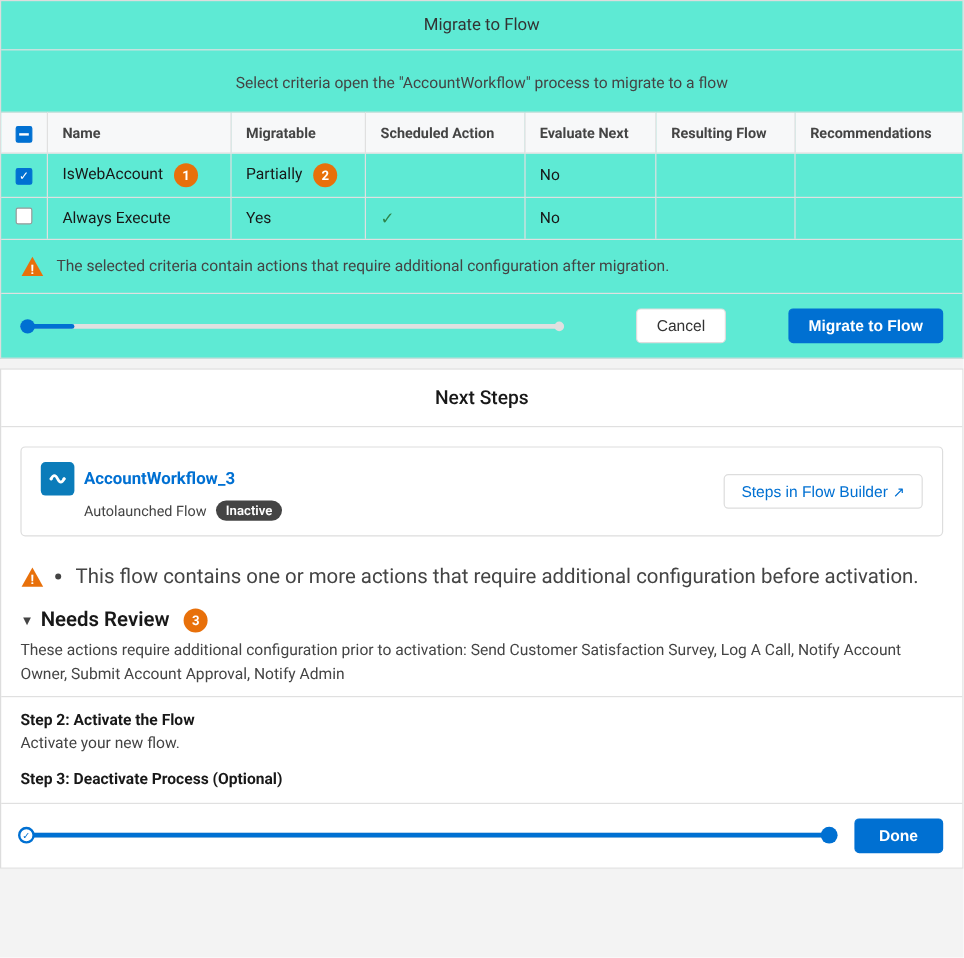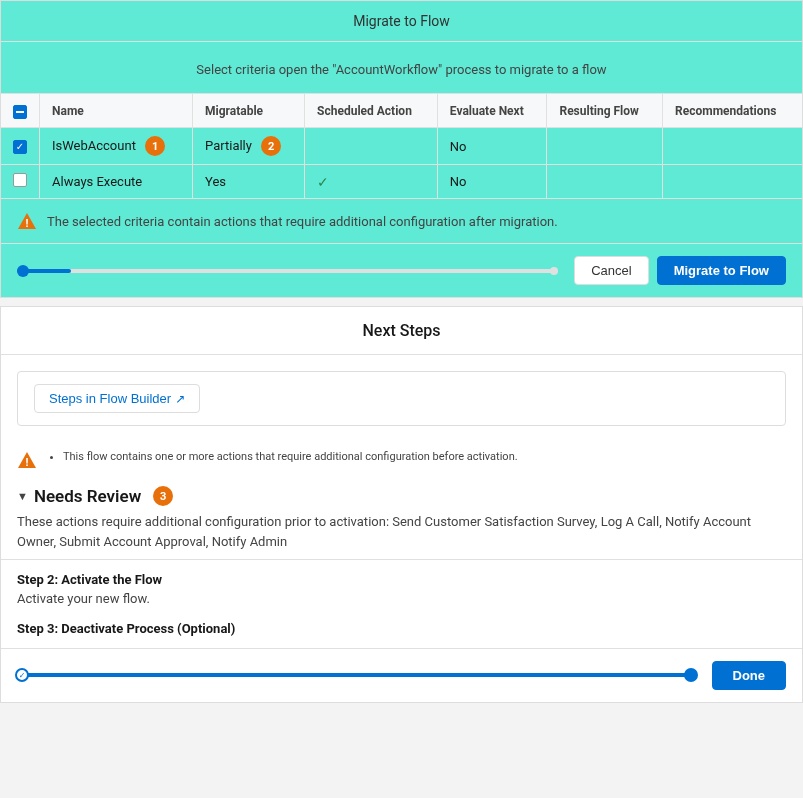--- a/index.html
+++ b/index.html
@@ -166,20 +166,21 @@
       color: #444;
     }
 
     
     .progress-bar-area {
       display: flex;
       align-items: center;
       justify-content: space-between;
       padding: 12px 16px;
       border-top: 1px solid #e0e0e0;
+      gap: 44px;
     }
 
     .progress-track {
       flex: 1;
       height: 4px;
       background: #e0e0e0;
       border-radius: 4px;
       position: relative;
       margin-right: 16px;
     }
@@ -331,21 +332,21 @@
       gap: 10px;
       padding: 8px 0;
     }
 
     .warning-message ul {
       list-style: disc;
       padding-left: 16px;
     }
 
     .warning-message li {
-      font-size: 11px;
+      font-size: 17px;
       color: #444;
     }
 
     
     .needs-review-section {
       margin: 8px 16px;
     }
 
     .needs-review-header {
       display: flex;
@@ -565,20 +566,36 @@
     <button class="btn-primary">Migrate to Flow</button>
   </div>
 
 </div>
 
 <div class="bottom-section">
 
   <div class="next-steps-title">Next Steps</div>
 
   <div class="flow-card">
+    <div class="flow-card-left">
+      <div class="flow-name-row">
+        <div class="flow-icon">
+          <svg viewBox="0 0 20 20" fill="none" xmlns="http://www.w3.org/2000/svg">
+            <path d="M4 10 Q7 4 10 10 Q13 16 16 10" stroke="white" stroke-width="2.5" fill="none" stroke-linecap="round"></path>
+            <circle cx="4" cy="10" r="1.5" fill="white"></circle>
+            <circle cx="16" cy="10" r="1.5" fill="white"></circle>
+          </svg>
+        </div>
+        <span class="flow-name">AccountWorkflow_3</span>
+      </div>
+      <div class="flow-meta">
+        <span class="flow-type">Autolaunched Flow</span>
+        <span class="badge-inactive">Inactive</span>
+      </div>
+    </div>
     <button class="btn-test">
       <span>Steps in Flow Builder</span>
       <span style="font-size:12px;">↗</span>
     </button>
   </div>
 
   <div class="warning-message">
     <div class="warning-icon" style="flex-shrink:0;">
       <svg viewBox="0 0 20 20" fill="none" xmlns="http://www.w3.org/2000/svg">
         <path d="M10 2L1 18h18L10 2z" fill="#e8700a"></path>

